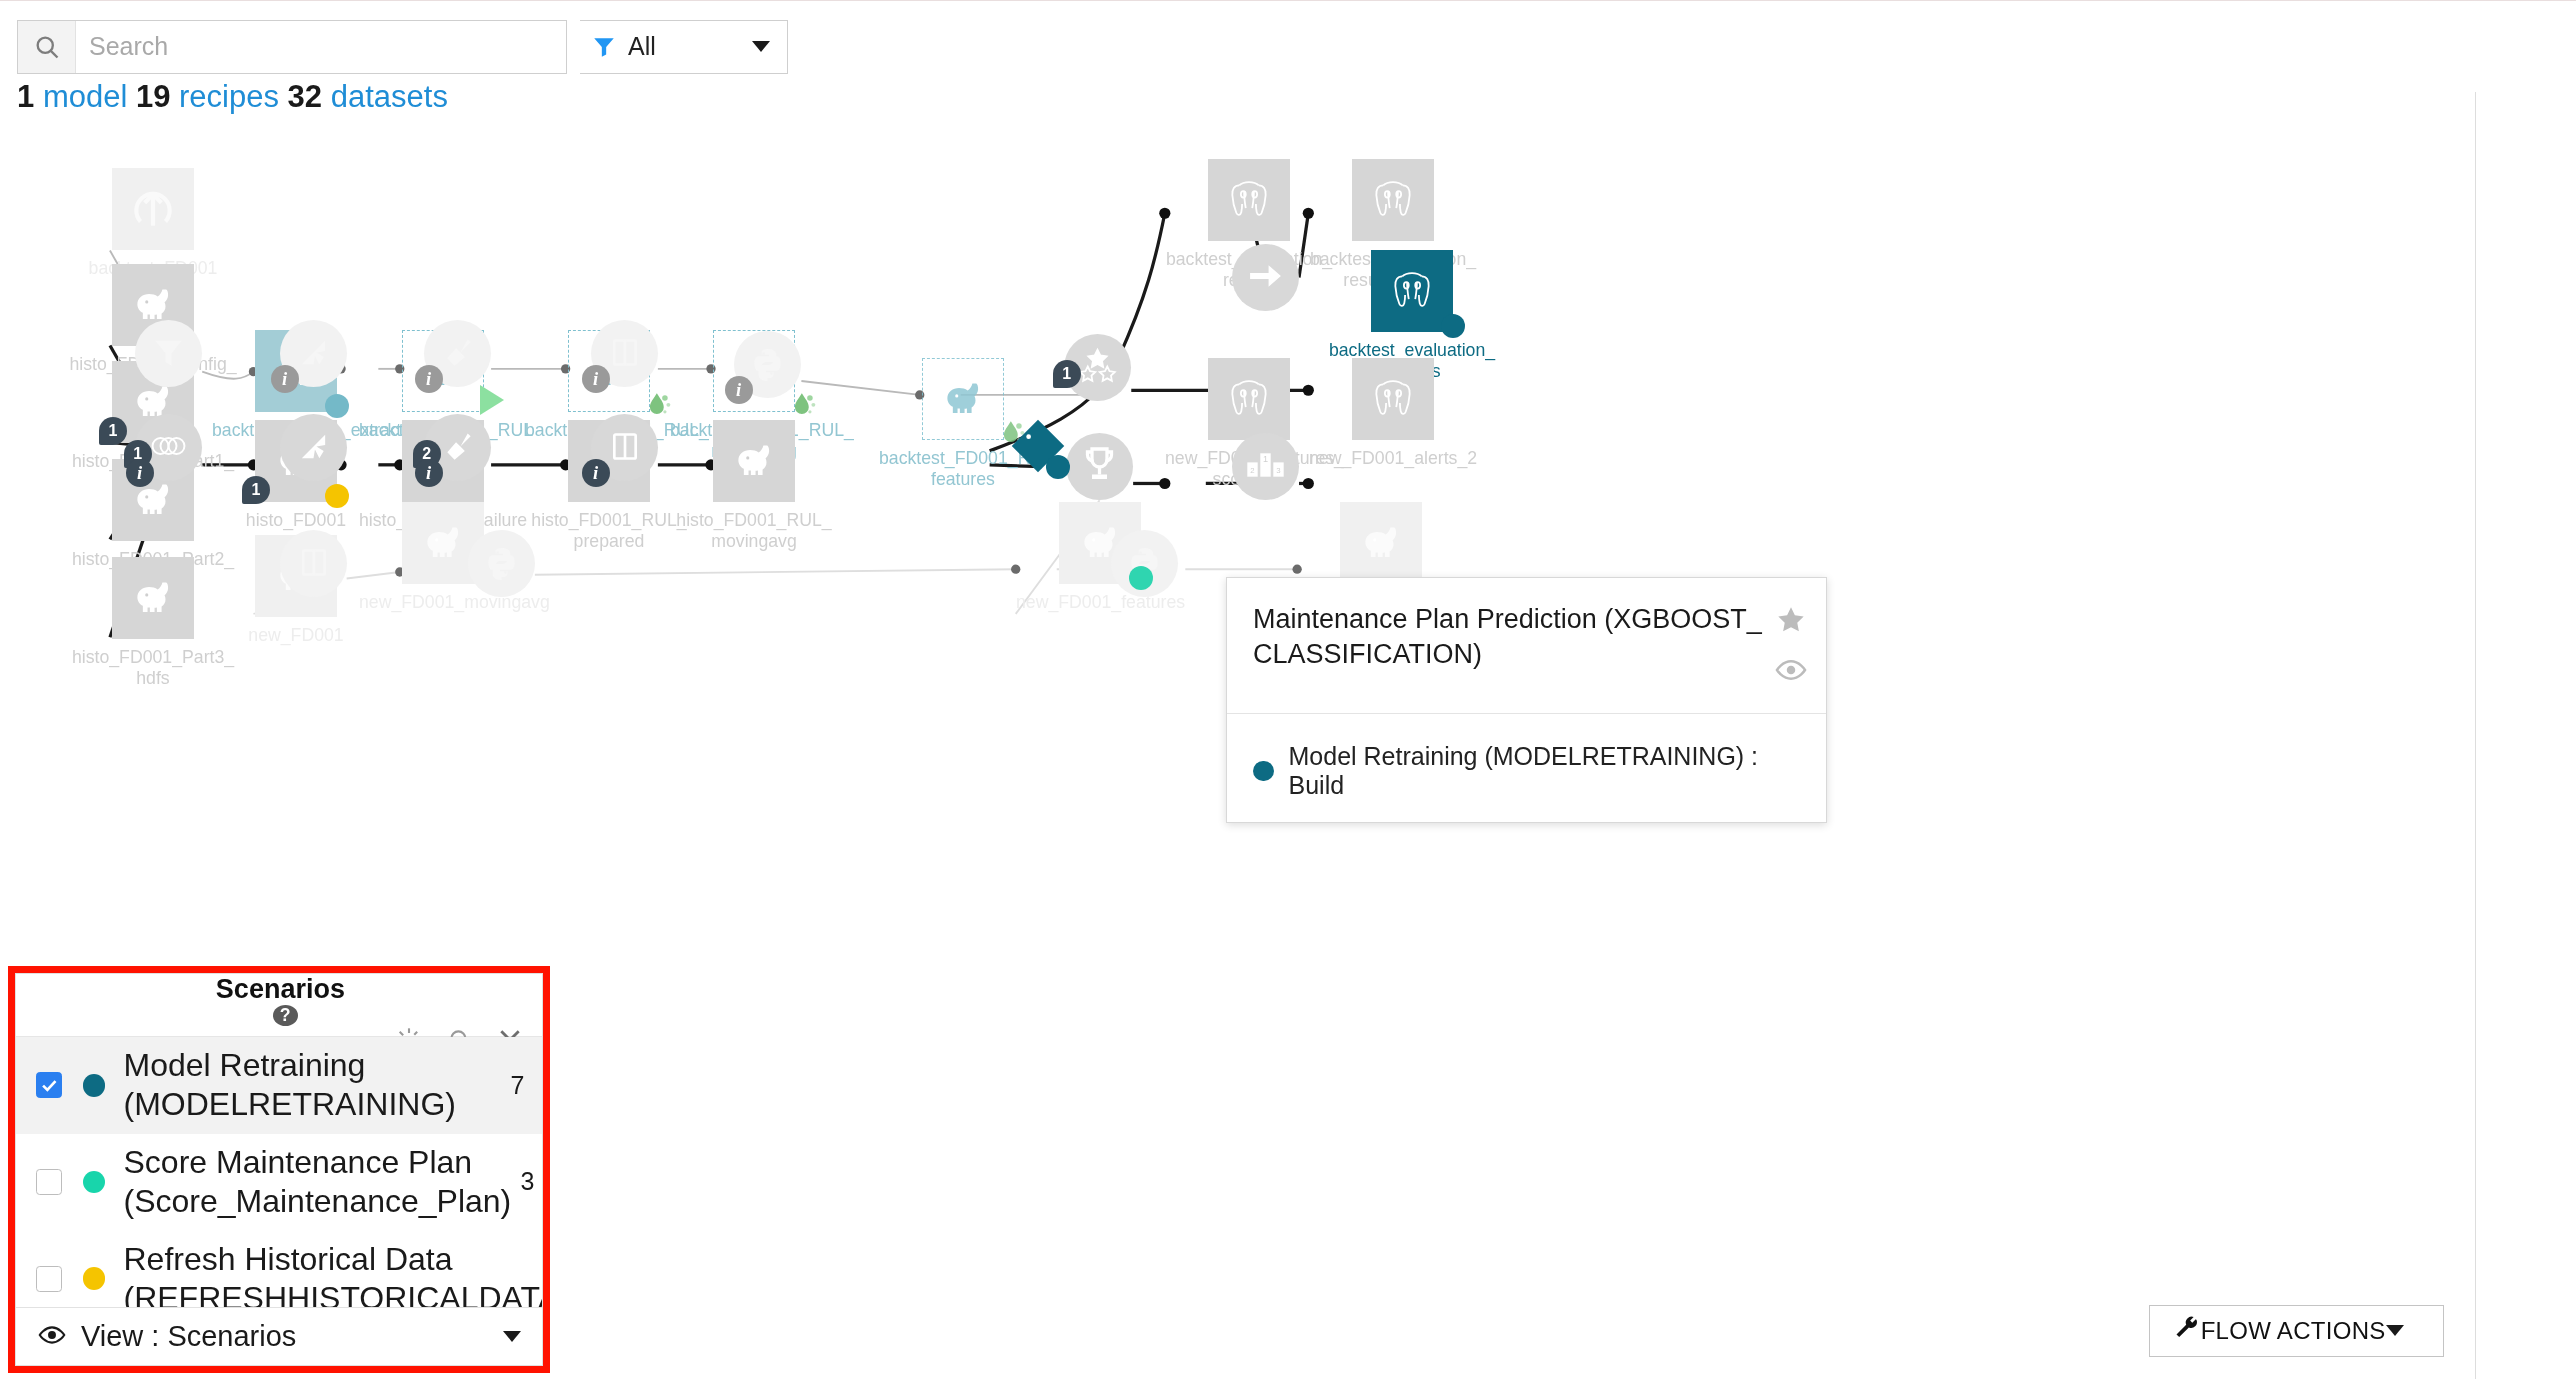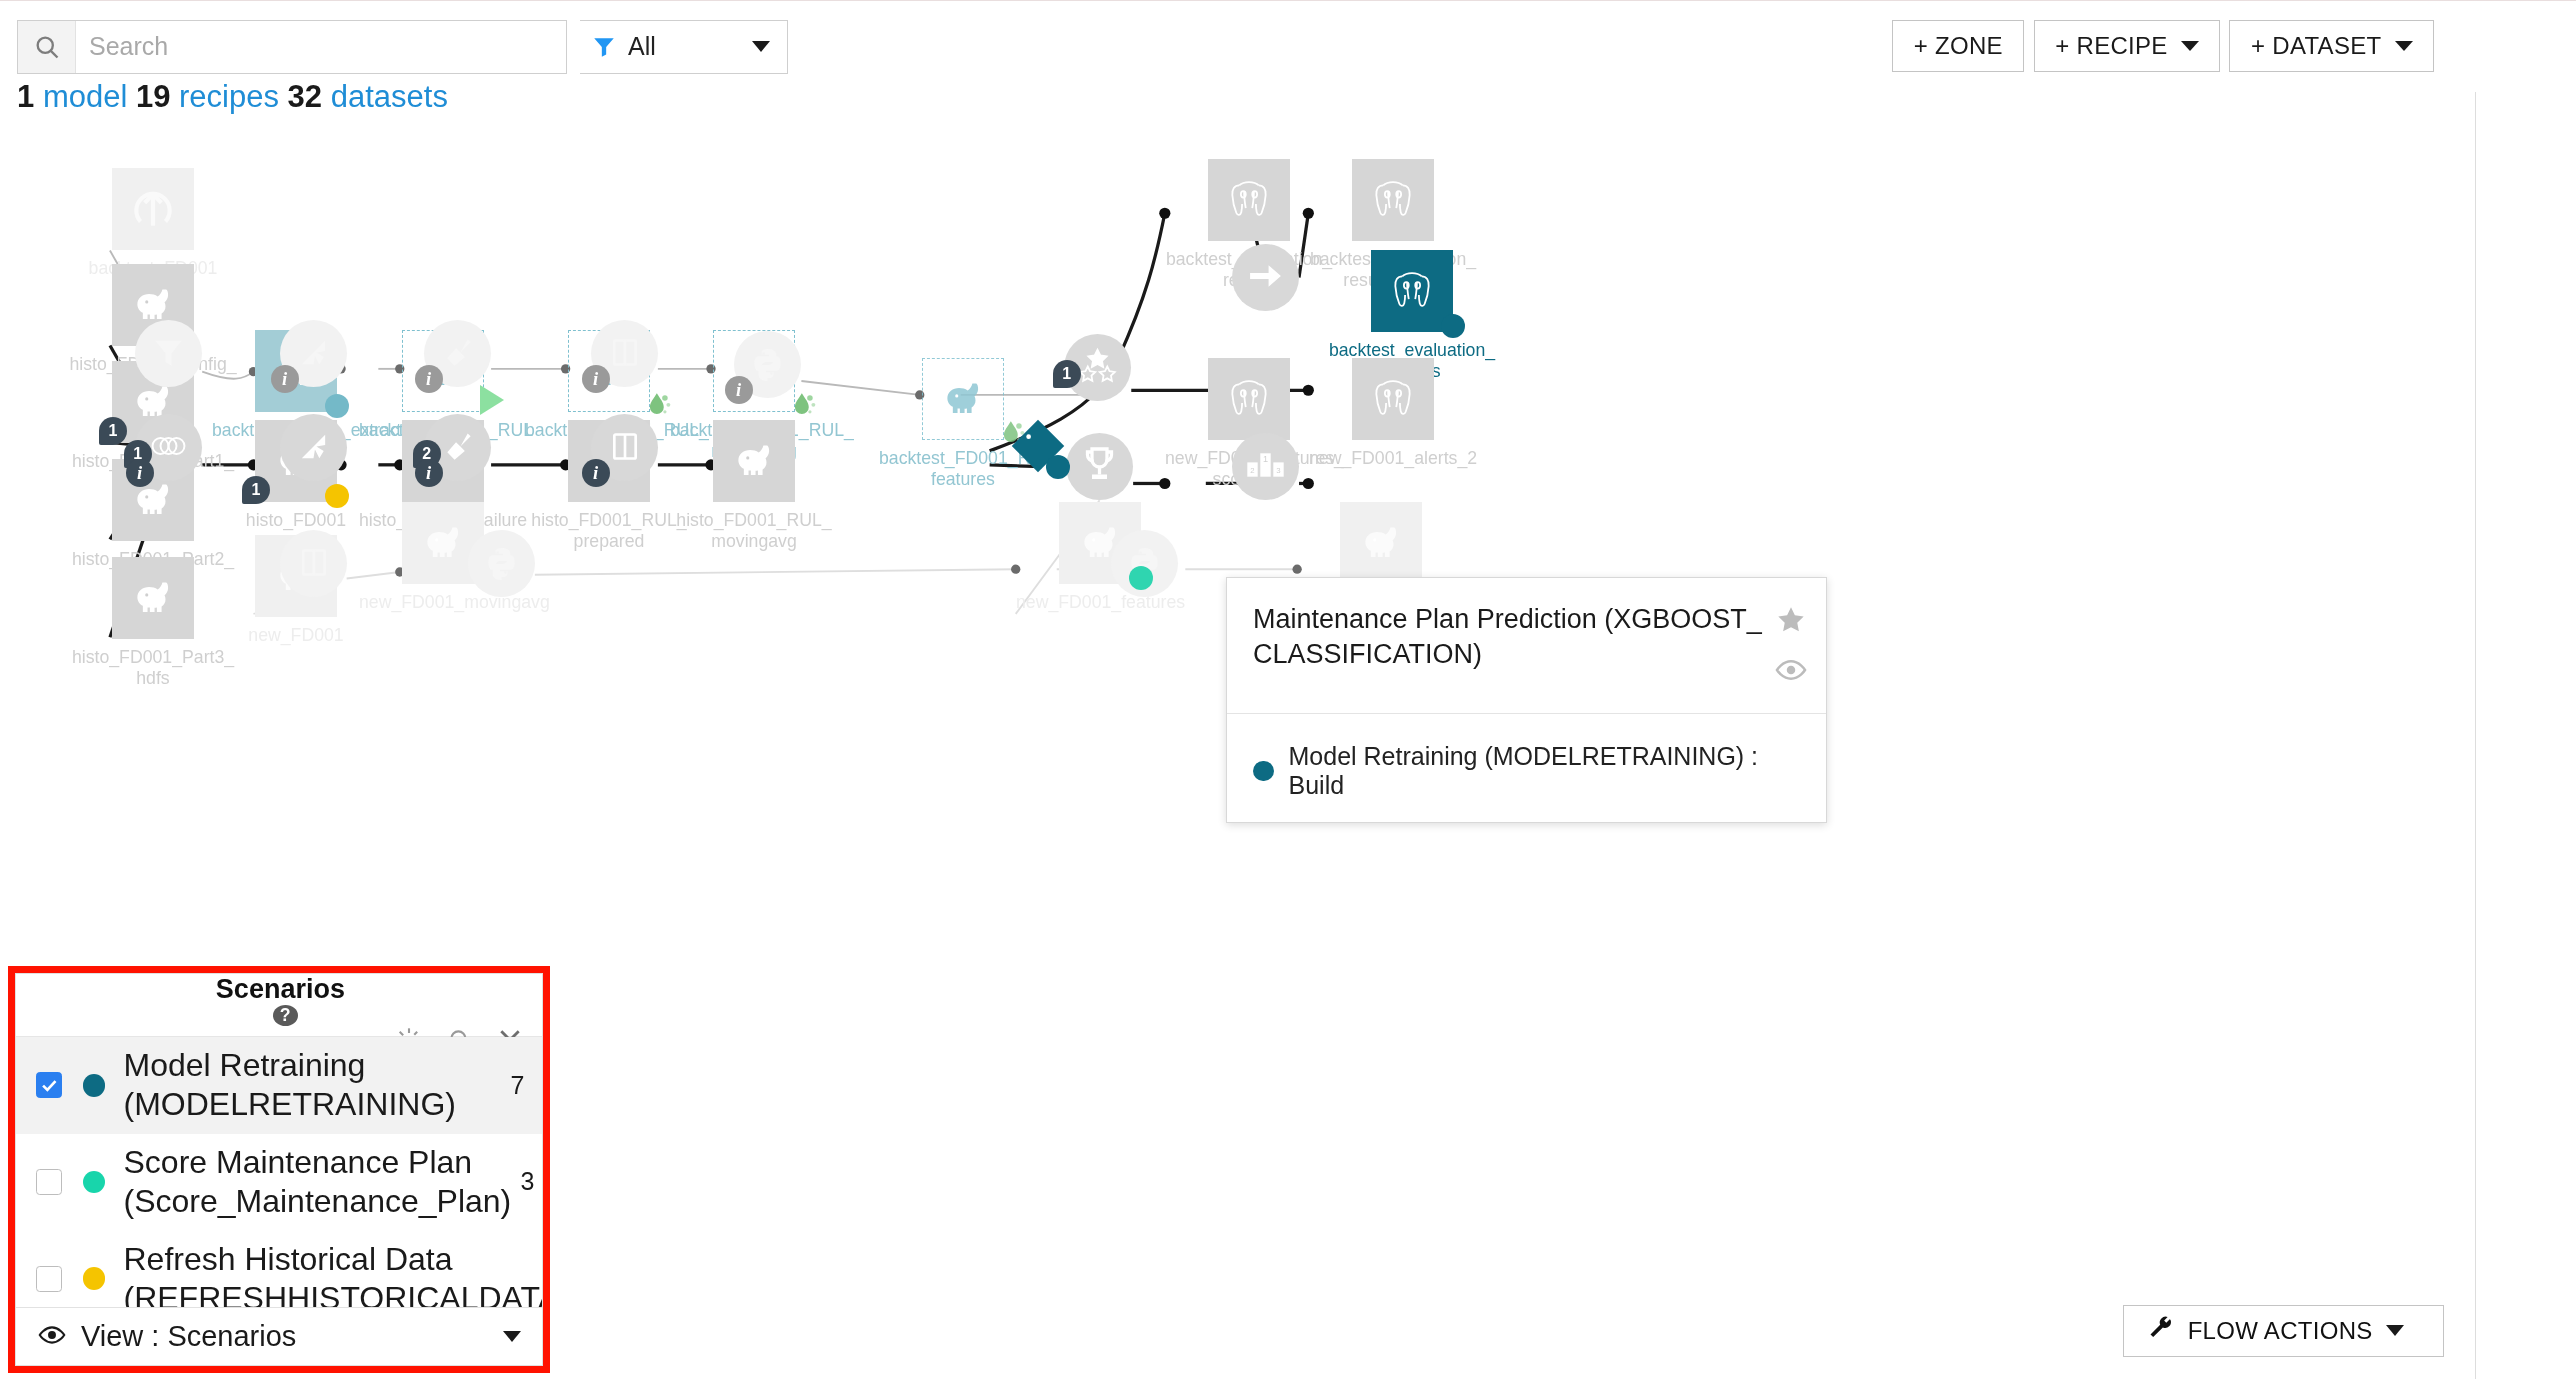--- a/index.html
+++ b/index.html
@@ -298,21 +298,21 @@
     display: flex; align-items: center; padding: 0 20.5px 0 22.4px;
   }
   .scen-foot-label { font-size: 29px; color: #1a1a1a; margin-left: 15px; }
   .scen-foot .caret { margin-left: auto; margin-right: 0; }
 
   
   .flow-actions {
     position: absolute; right: 132px; bottom: 22.4px;
     border: 0.9px solid #c4c4c4; background: #fff;
     height: 52px; padding: 0 22.4px;
-    display: flex; align-items: center; gap: 13px;
+    display: flex; align-items: center; 
     font-size: 24px; color: #111; letter-spacing: 0.3px;
     cursor: pointer;
     z-index: 50;
   }
 </style>
 </head>
 <body>
 
 <div id="app">
 
@@ -340,33 +340,20 @@
 
     <div class="counts">
       <b>1</b>
       <a href="#">model</a>
       <b>19</b>
       <a href="#">recipes</a>
       <b>32</b>
       <a href="#">datasets</a>
     </div>
 
-    <div class="hdr-buttons">
-      <div class="hdr-btn">
-        <span>+ ZONE</span>
-      </div>
-      <div class="hdr-btn">
-        <span>+ RECIPE</span>
-        <span class="caret"></span>
-      </div>
-      <div class="hdr-btn">
-        <span>+ DATASET</span>
-        <span class="caret"></span>
-      </div>
-    </div>
   </div>
 
   <div class="right-rail">
     <div class="collapse-arrow">
       <svg width="47" height="47" viewBox="0 0 24 24" fill="#c6c6c6">
         <path d="M20 10.5h-10l4-4-2-2-7.5 7.5 7.5 7.5 2-2-4-4h10z"></path>
       </svg>
     </div>
   </div>
 

